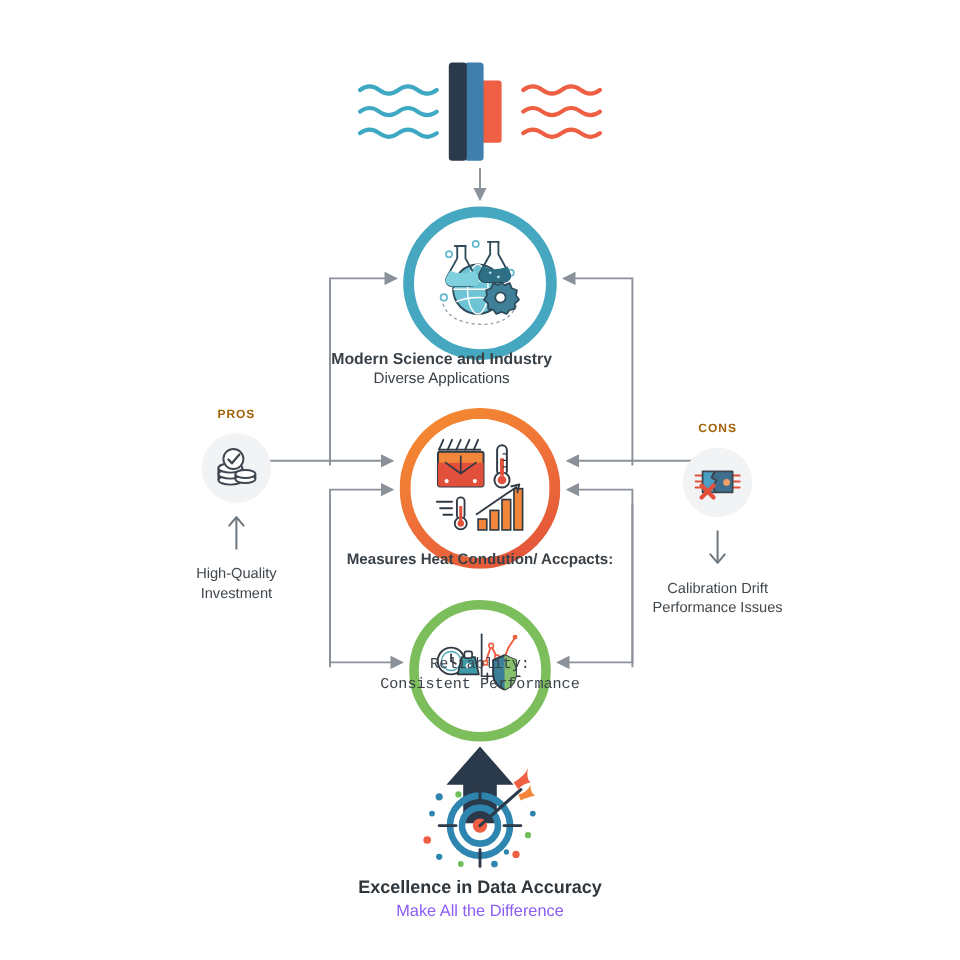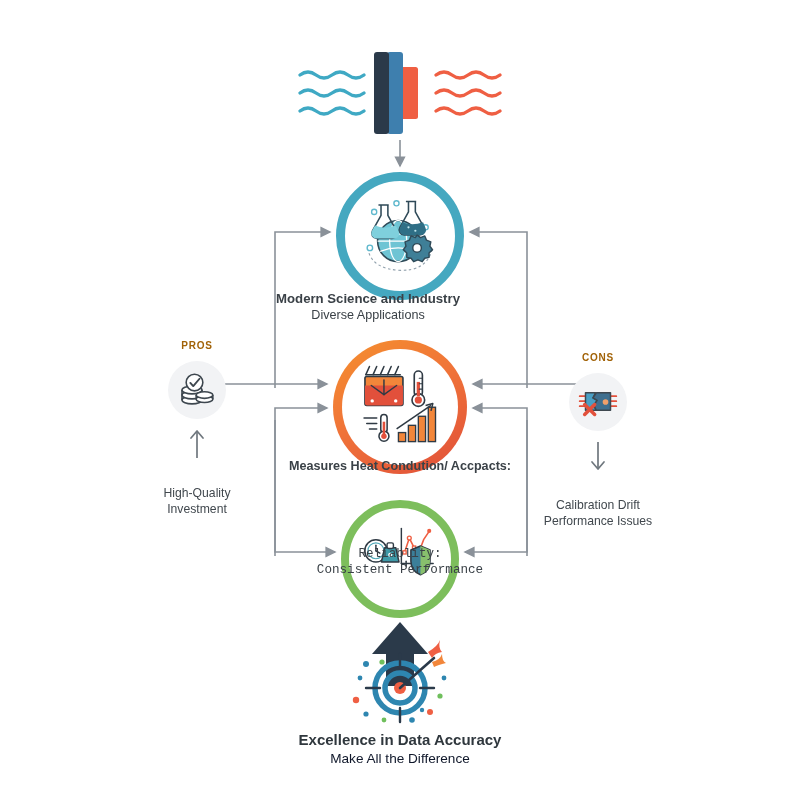--- a/index.html
+++ b/index.html
@@ -116,38 +116,37 @@
   .side-badge svg { width: 40px; height: 40px; display: block; }
   .side-arrow {
     margin: 10px auto 6px;
     width: 20px; height: 30px;
   }
   .side-text {
     font-size: 12.2px;
     line-height: 1.35;
     color: #41484e;
     white-space: nowrap;
-    margin-top: 16px;
   }
 
   
   .art-top { left: 290px; top: 45px; width: 220px; height: 100px; }
   .art-top svg { width: 220px; height: 100px; display: block; }
   .art-bottom { left: 330px; top: 620px; width: 140px; height: 110px; }
   .art-bottom svg { width: 140px; height: 110px; display: block; }
 
   .bottom-caption {
     position: absolute;
     left: 0; width: 800px;
     top: 730px;
     text-align: center;
     line-height: 1.34;
   }
   .bottom-caption .l1 { font-size: 15px; font-weight: bold; color: #2f373d; }
-  .bottom-caption .l2 { font-size: 13.6px; color: #0f172a; }
+  .bottom-caption .l2 { font-size: 13.6px; color: #8b5cf6; }
 </style>
 </head>
 <body>
 
 <div id="stage">
 
   <svg id="connectors" viewBox="0 0 800 800" xmlns="http://www.w3.org/2000/svg">
     <defs>
       <marker id="ah" markerWidth="7" markerHeight="7" refX="6" refY="3.5" orient="auto" markerUnits="strokeWidth">
         <path d="M0,0 L7,3.5 L0,7 z" fill="#8a9199"></path>

